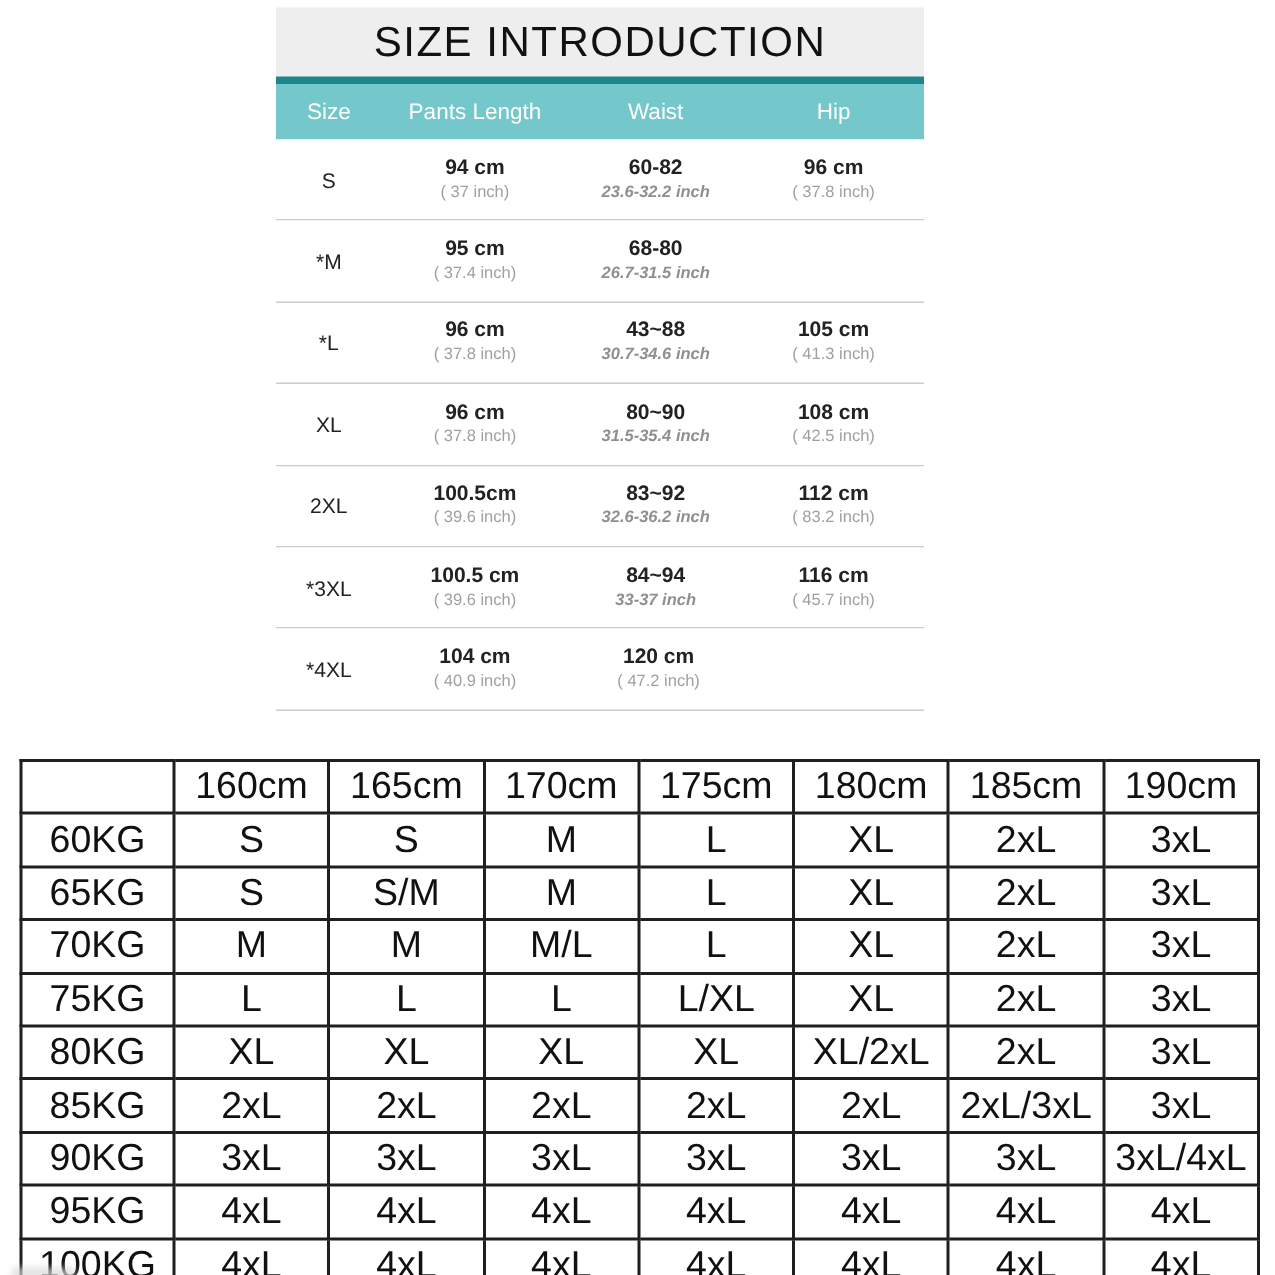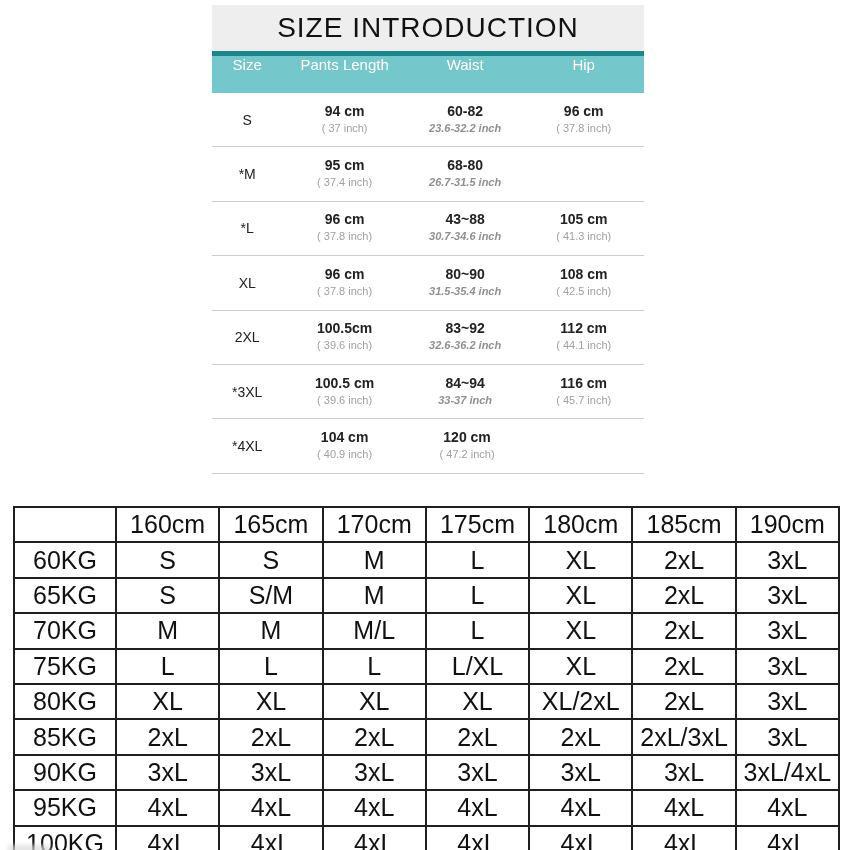--- a/index.html
+++ b/index.html
@@ -2,36 +2,36 @@
 <html><head>
 <meta charset="utf-8">
 <style>
   * { margin: 0; padding: 0; box-sizing: border-box; }
   html, body { width: 850px; height: 850px; background: #ffffff; overflow: hidden; }
   body { font-family: "Liberation Sans", sans-serif; color: #1a1a1a; position: relative; }
 
   
   .size-intro {
     position: absolute;
-    left: 212px; top: 5px;
+    left: 184px; top: 5px;
     width: 432px;
   }
   .si-title {
     height: 46px;
     background: #eeeeee;
     display: flex; align-items: center; justify-content: center;
     font-size: 28px;
     letter-spacing: 1px;
     color: #111111;
   }
   .si-bar { height: 5px; background: #1d868a; }
   .si-header {
     height: 37px;
     background: #74c7ca;
-    display: flex; align-items: flex-start;
+    display: flex; align-items: center;
     color: #ffffff;
     font-size: 15px;
   }
   .stc { text-align: center; }
   .c0 { width: 16.3%; }
   .c1 { width: 28.8%; }
   .c2 { width: 27.0%; }
   .c3 { width: 27.9%; }
   .si-row {
     display: flex; align-items: center;
@@ -150,21 +150,21 @@
         <div class="stc c1">
           <div class="l1">100.5cm</div>
           <div class="l2">( 39.6 inch)</div>
         </div>
         <div class="stc c2">
           <div class="l1">83~92</div>
           <div class="l2 waistinch">32.6-36.2 inch</div>
         </div>
         <div class="stc c3">
           <div class="l1">112 cm</div>
-          <div class="l2">( 44.1 inch)</div>
+          <div class="l2">( 83.2 inch)</div>
         </div>
       </div>
       <div class="si-row">
         <div class="stc c0 sizecell">*3XL</div>
         <div class="stc c1">
           <div class="l1">100.5 cm</div>
           <div class="l2">( 39.6 inch)</div>
         </div>
         <div class="stc c2">
           <div class="l1">84~94</div>

